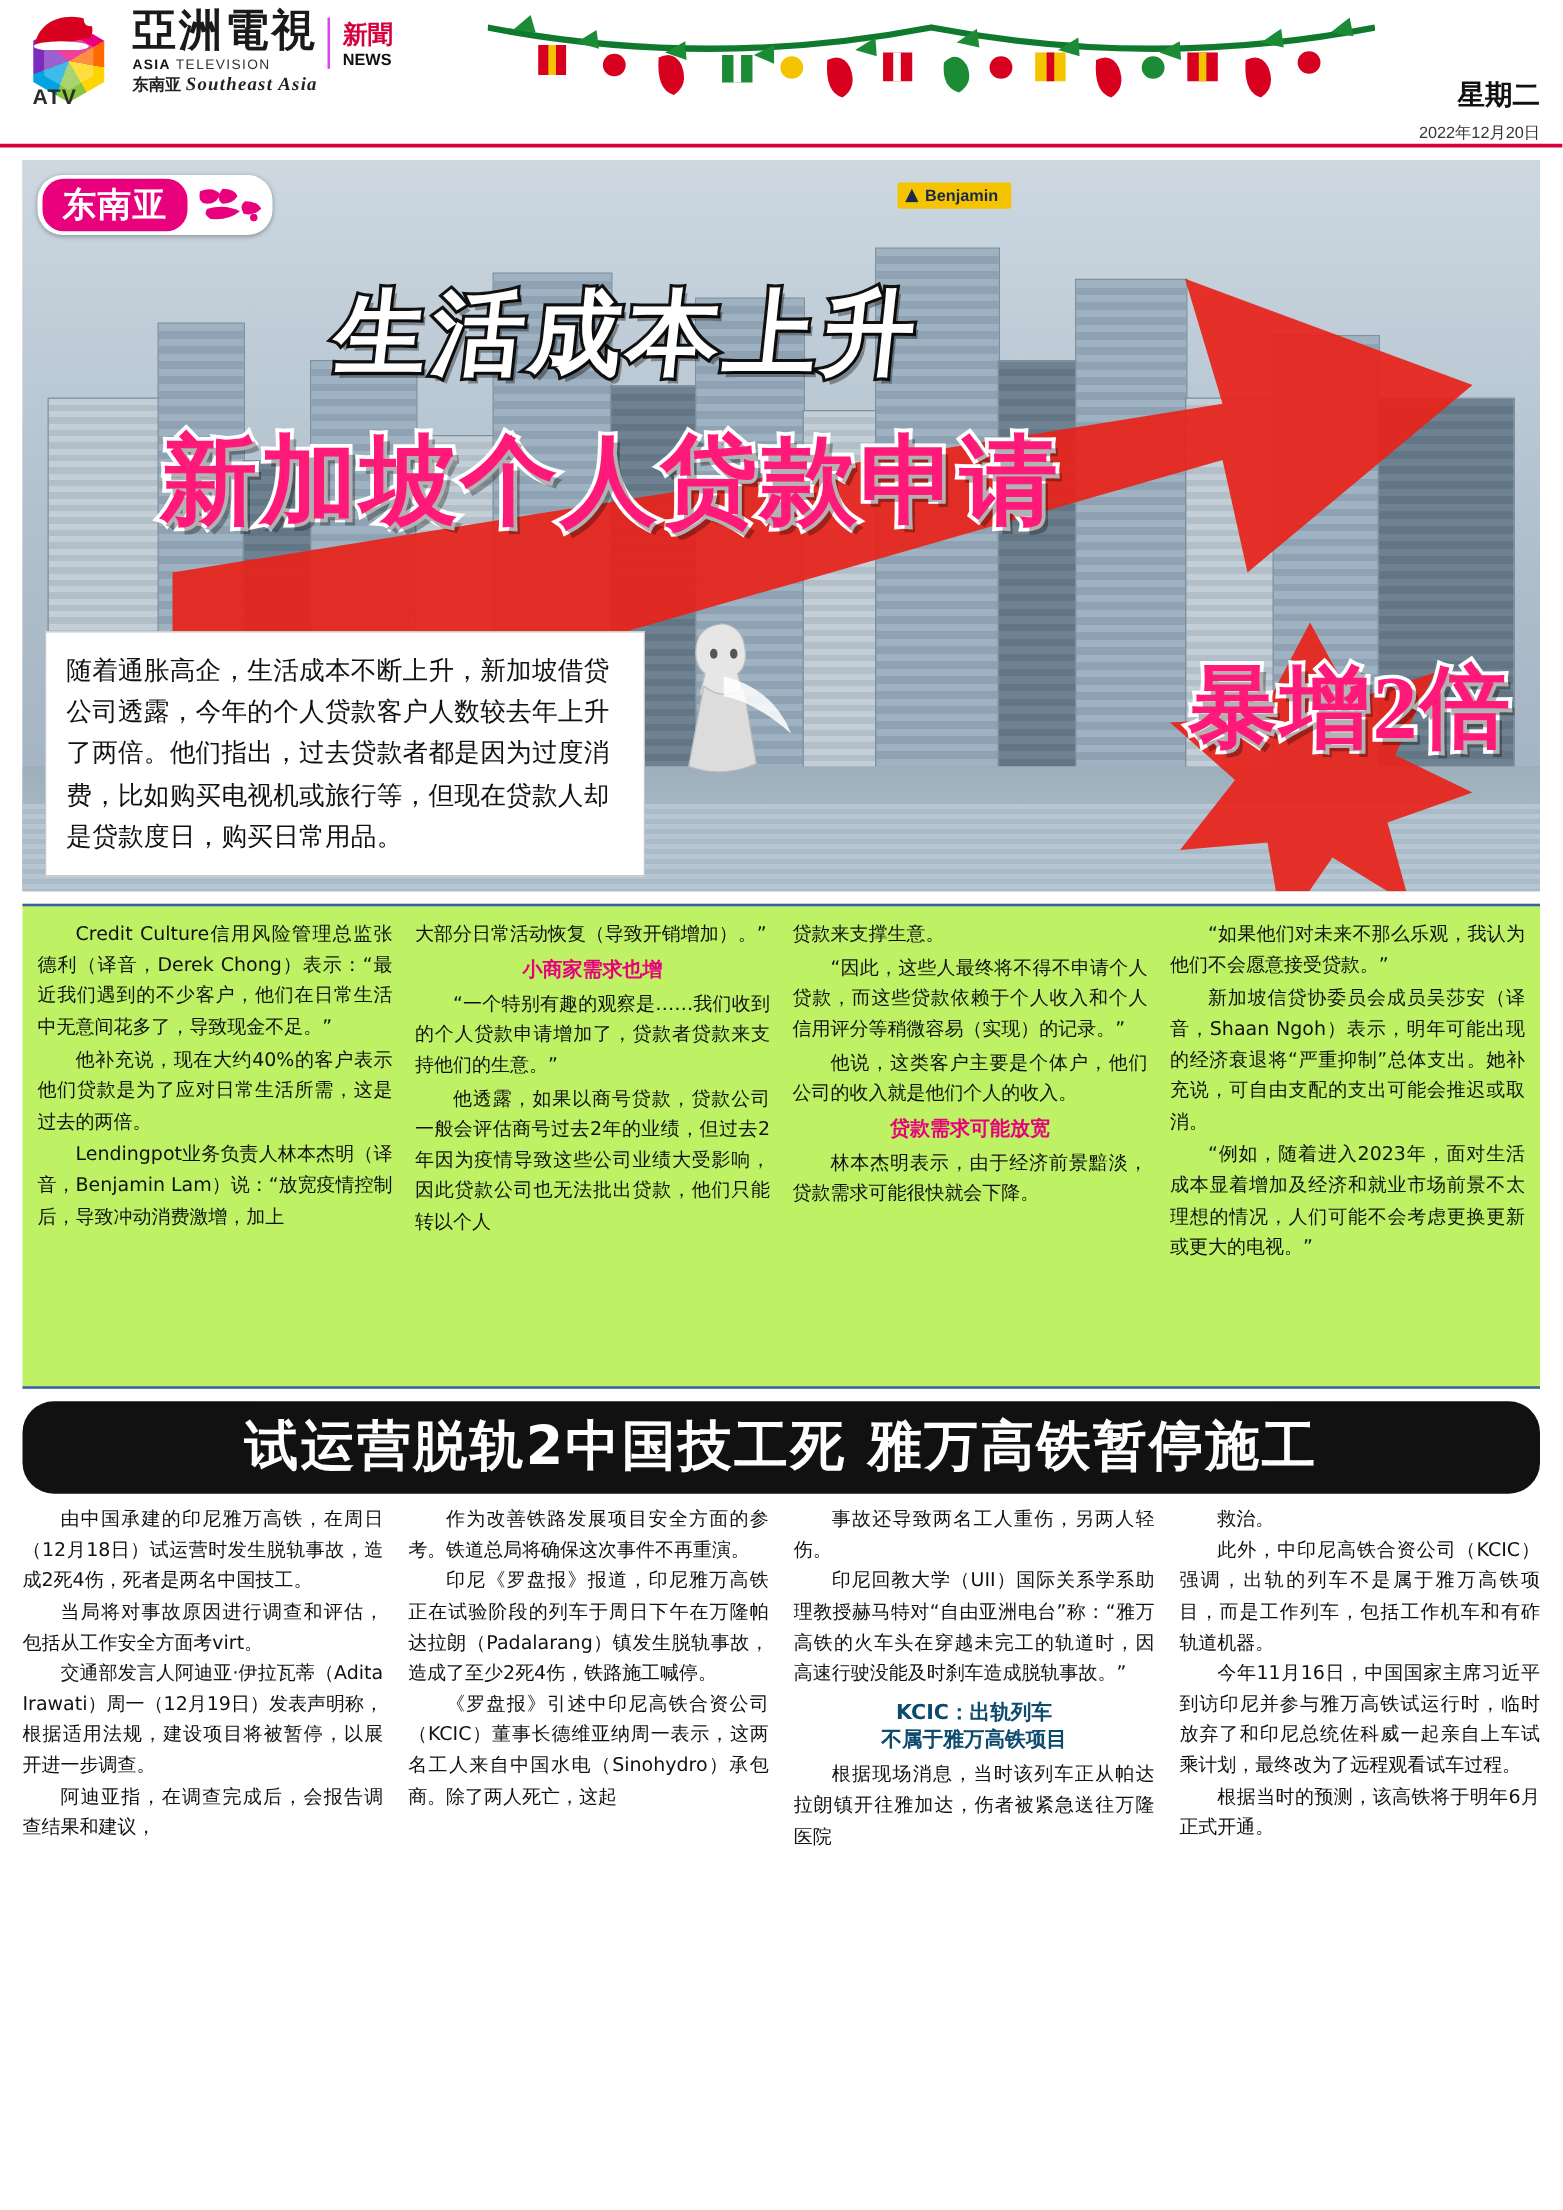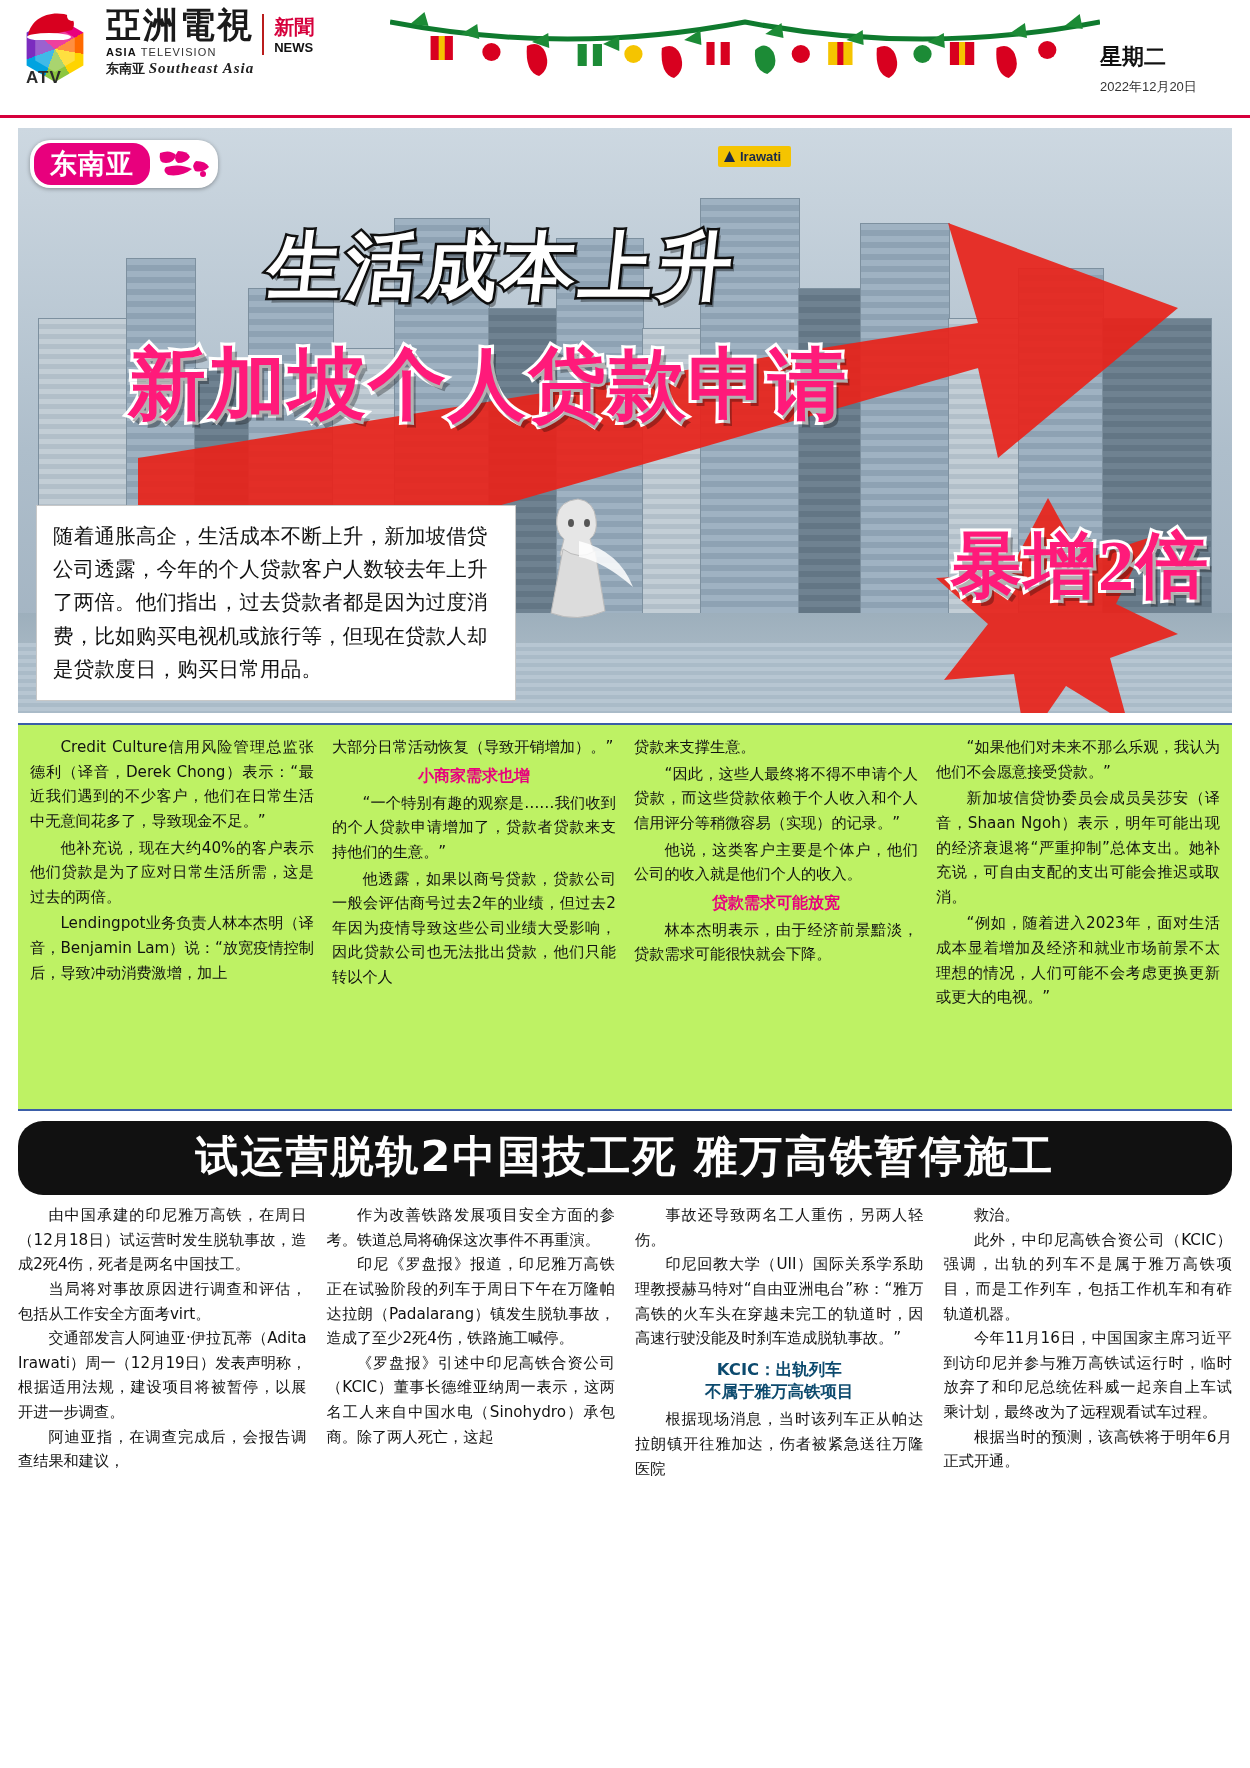--- a/index.html
+++ b/index.html
@@ -79,39 +79,40 @@
   .brand-cn .en b { color:#111; }
   .brand-cn .sea {
     margin-top: 3px;
     font-size: 13px; color: #222; font-weight: bold;
   }
   .brand-cn .sea-it {
     font-style: italic; font-family: "Liberation Serif", serif;
     font-size: 15px; letter-spacing: 1px;
   }
   .news-tag {
-    border-left: 2px solid #b91c1c;
+    border-left: 2px solid #d946ef;
     margin-left: 8px; padding-left: 10px;
     align-self: flex-start;
     margin-top: 6px;
   }
   .news-tag .cn { color: #d6003c; font-size: 20px; font-weight: bold; font-family:"DejaVu Sans",sans-serif;}
   .news-tag .en1 { font-size: 13px; font-weight: bold; color: #111; line-height: 1.05; }
 
   .garland {
     flex: 1;
     position: relative;
     height: 96px;
     margin-top: 6px;
     overflow: hidden;
   }
   .date-block {
     width: 150px;
+    text-align: right;
     padding-right: 18px;
-    padding-top: 42px;
+    padding-top: 61px;
   }
   .date-block .weekday {
     font-size: 22px; font-weight: bold; color: #111;
     font-family: "DejaVu Sans", sans-serif;
   }
   .date-block .date {
     font-size: 13px; color: #333; margin-top: 6px;
   }
 
   
@@ -351,21 +352,21 @@
   <div class="bld glass" style="left:682px; width:100px; height:420px;"></div>
   <div class="bld dark" style="left:780px; width:64px;  height:330px;"></div>
   <div class="bld glass" style="left:842px; width:90px;  height:395px;"></div>
   <div class="bld light" style="left:930px; width:72px;  height:300px;"></div>
   <div class="bld glass" style="left:1000px;width:86px;  height:350px;"></div>
   <div class="bld dark" style="left:1084px;width:110px; height:300px;"></div>
 
   <div class="ground"></div>
   <div class="water"></div>
 
-  <div class="maybank">Irawati</div>
+  <div class="maybank">Benjamin</div>
 
   <svg class="merlion" viewBox="0 0 110 150">
     <path d="M55 10 q16 2 18 20 q2 14 -6 20 l4 14 q-18 10 -34 2 l4 -16 q-9 -7 -7 -22 q2 -16 21 -18z" fill="#e6e6e6" stroke="#bbb"></path>
     <path d="M40 60 q16 12 32 2 l10 60 q-28 12 -54 2z" fill="#dcdcdc" stroke="#bbb"></path>
     <ellipse cx="48" cy="34" rx="3" ry="4" fill="#555"></ellipse>
     <ellipse cx="64" cy="34" rx="3" ry="4" fill="#555"></ellipse>
     <path d="M46 48 q10 8 20 0 q-10 8 -20 0z" fill="#888"></path>
     <path d="M56 52 q40 10 54 46 q-30 -26 -54 -30z" fill="#ffffff" opacity=".85"></path>
   </svg>
 

